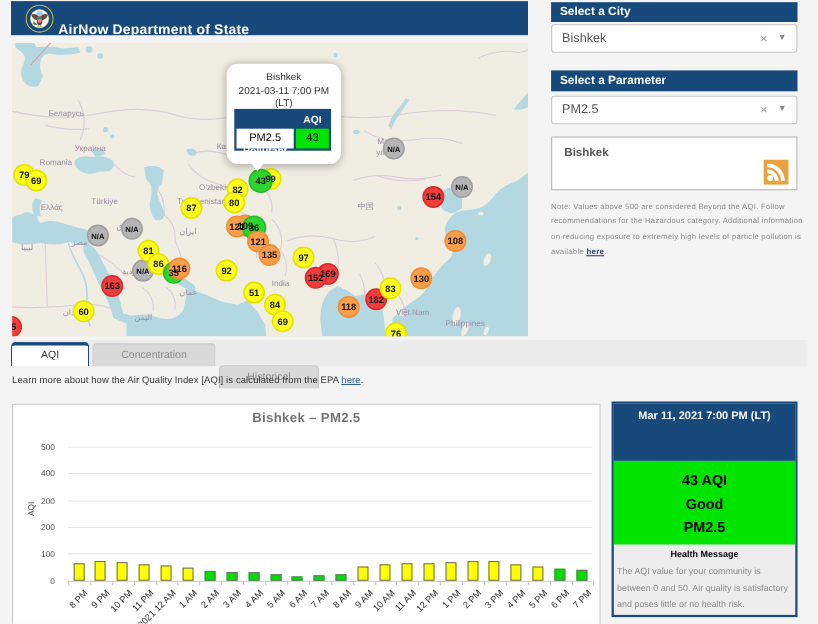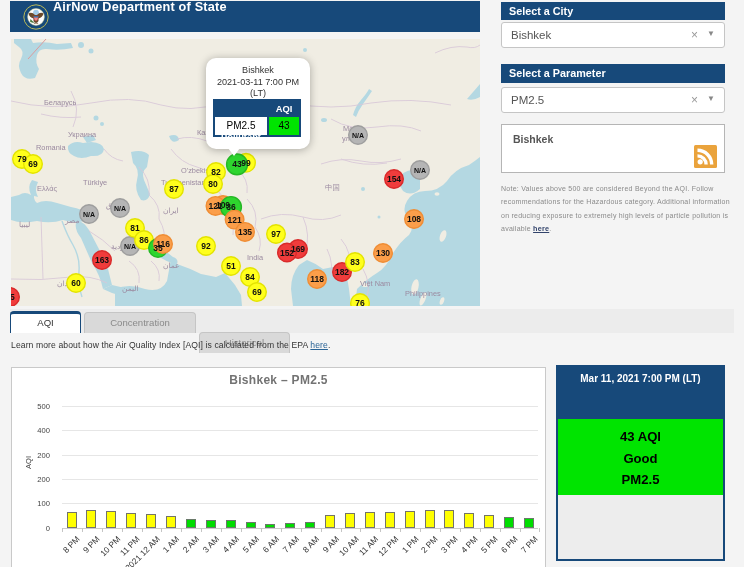--- a/index.html
+++ b/index.html
@@ -1,19 +1,19 @@
 <!DOCTYPE html>
 <html><head>
 <meta charset="utf-8">
 <style>
 html,body{margin:0;padding:0;}
 body{width:744px;height:567px;background:#f4f4f4;font-family:"Liberation Sans",sans-serif;position:relative;overflow:hidden;}
 .abs{position:absolute;}
 #hdr{left:10px;top:1px;width:470px;height:31px;background:#17497a;}
-#hdrtxt{left:53px;top:0;color:#fff;font-size:12.7px;font-weight:bold;letter-spacing:0.2px;}
+#hdrtxt{left:53px;top:20px;color:#fff;font-size:12.7px;font-weight:bold;letter-spacing:0.2px;}
 #map{left:11px;top:39px;width:469px;height:267px;background:#f0ede3;overflow:hidden;}
 
 .rhead{left:501px;width:224px;background:#17497a;color:#fff;font-weight:bold;font-size:10.8px;padding-left:8px;box-sizing:border-box;}
 .rsel{left:501px;width:224px;height:26px;background:#fff;border:1px solid #c5c5c5;border-radius:3px;box-sizing:border-box;font-size:11.5px;color:#555;line-height:24px;padding-left:9px;}
 .selx{position:absolute;right:26px;top:0;color:#999;font-size:12px;}
 .selc{position:absolute;right:9px;top:-1px;color:#888;font-size:8px;}
 #rssbox{left:501px;top:124px;width:224px;height:49px;background:#fff;border:1px solid #b5b5b5;box-sizing:border-box;}
 #note{left:501px;top:182px;width:240px;font-size:7px;color:#8a8a8a;line-height:13.4px;letter-spacing:0.25px;}
 #note b{color:#32436b;text-decoration:underline;font-size:7.2px;}
 
@@ -362,13 +362,17 @@
 <div class="tick" style="left:499.6px;"></div>
 <div class="tick" style="left:519.5px;"></div>
 <div class="tick" style="left:539.4px;"></div>
 </div>
 
 <div id="cc" class="abs">
  <div id="cchead">
   <div style="font-size:10px;font-weight:bold;line-height:14px;">Mar 11, 2021 7:00 PM (LT)</div>
  </div>
  <div id="ccgreen">43 AQI<br>Good<br>PM2.5</div>
+ <div id="ccmsg">
+  <div style="font-size:8.2px;font-weight:bold;text-align:center;color:#000;">Health Message</div>
+  <div style="font-size:8.1px;color:#8a8a8a;line-height:15px;margin-top:4px;white-space:nowrap;">The AQI value for your community is<br>between 0 and 50. Air quality is satisfactory<br>and poses little or no health risk.</div>
+ </div>
 </div>
 
 </body></html>

